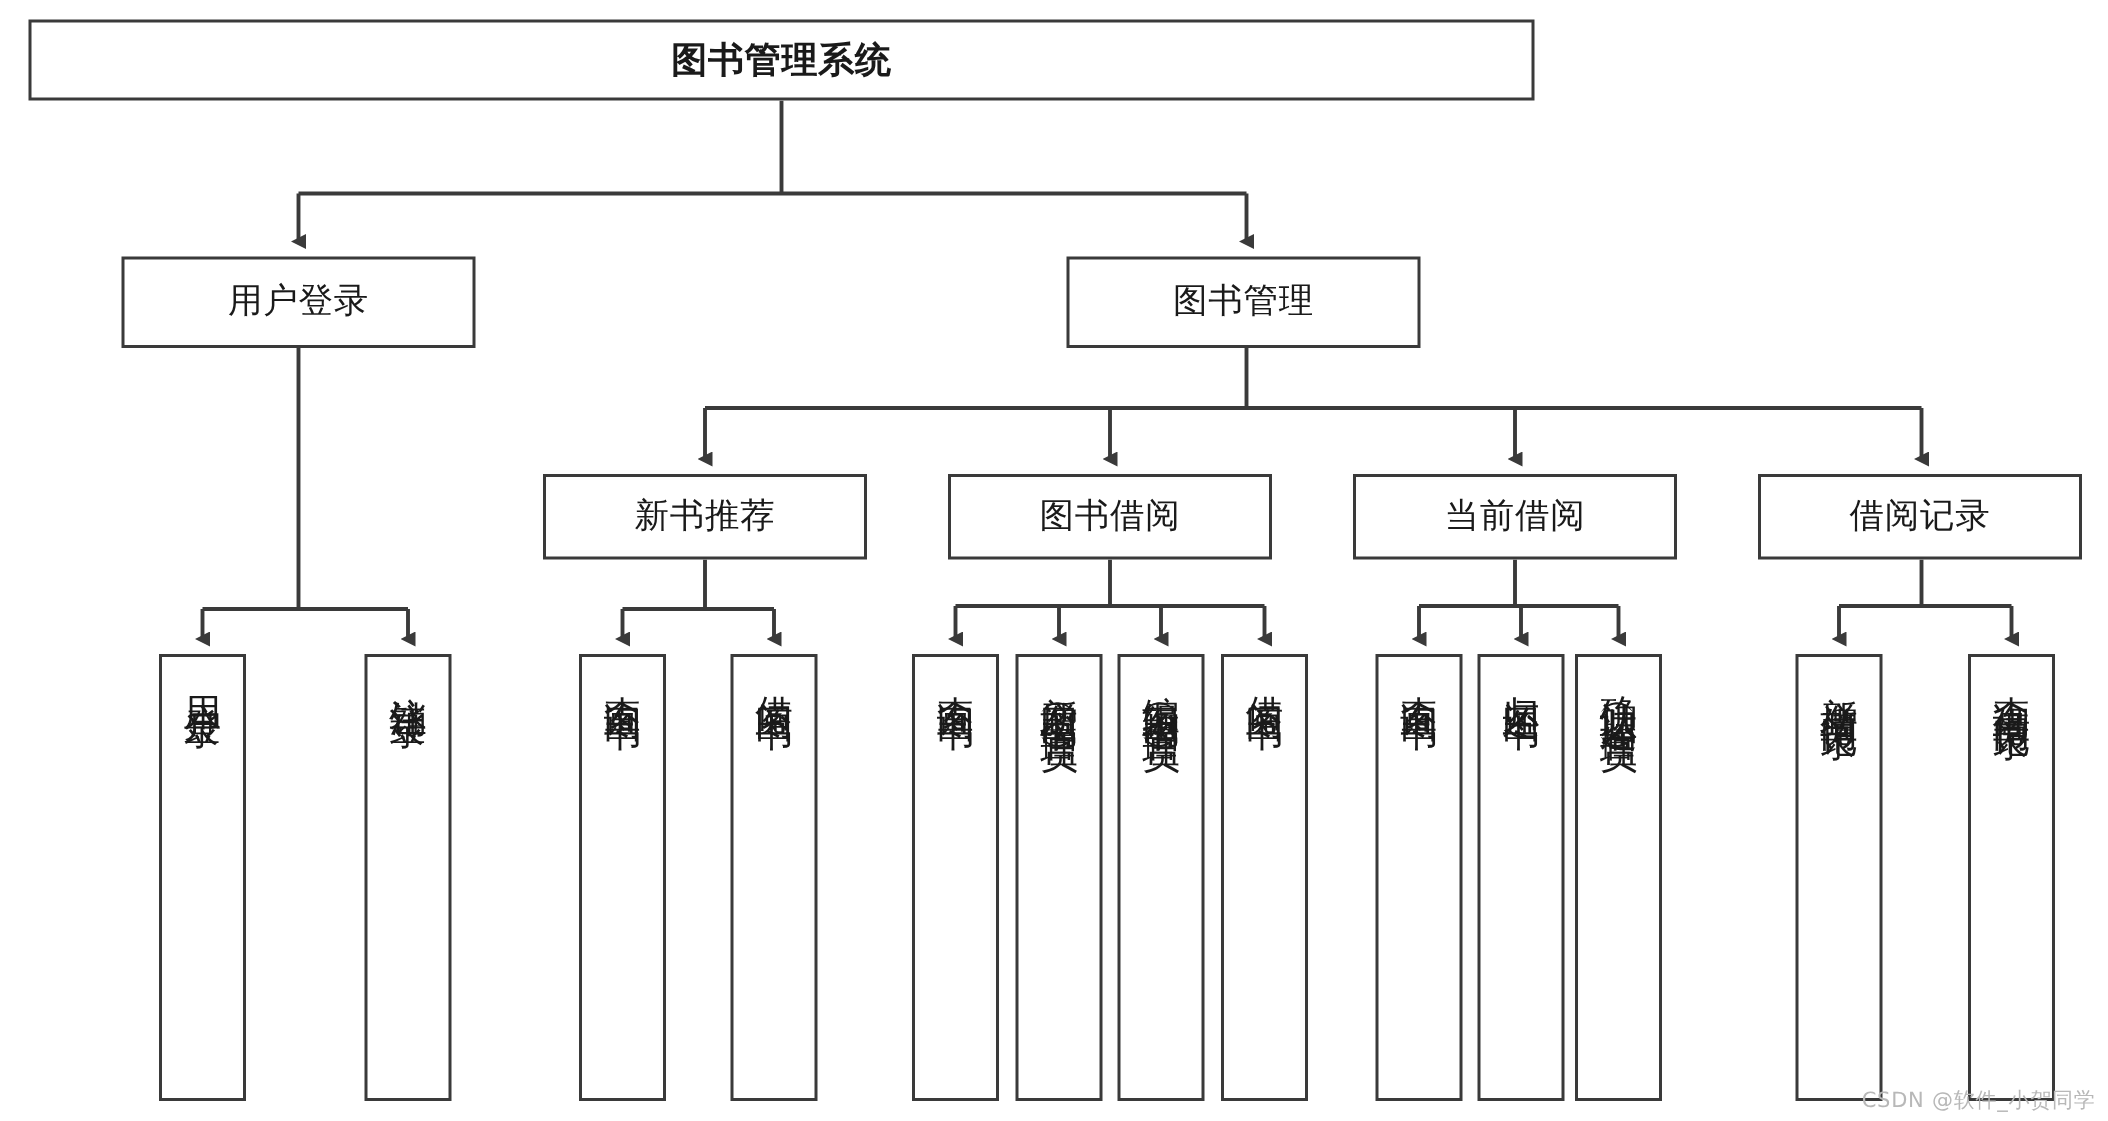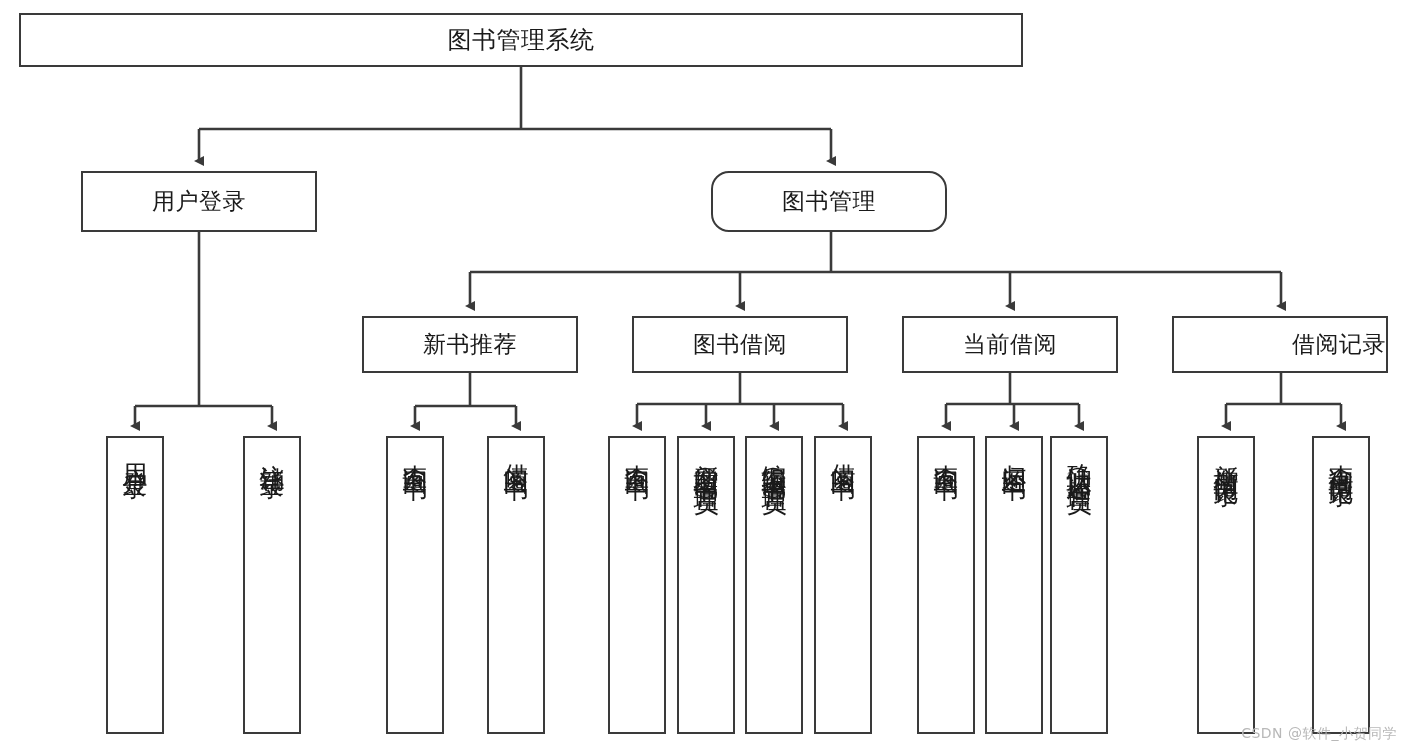--- a/index.html
+++ b/index.html
@@ -39,20 +39,21 @@
     display: block;
     text-align: center;
     line-height: 1.02;
     letter-spacing: 0.5px;
   }
   .node.horiz .label {
     font-size: 23px;
   }
   .node.root .label {
     font-size: 24px;
+    font-weight: bold;
   }
   .node.vert {
     padding: 6px 0;
     align-items: flex-start;
   }
   .node.vert .label {
     writing-mode: vertical-rl;
     text-orientation: upright;
     font-size: 25px;
     line-height: 1.0;
@@ -125,34 +126,34 @@
     </g>
   </svg>
 
   <div class="node root horiz" style="left:19px; top:13px; width:1004px; height:54px;">
     <span class="label">图书管理系统</span>
   </div>
 
   <div class="node horiz" style="left:81px; top:171px; width:236px; height:61px;">
     <span class="label">用户登录</span>
   </div>
-  <div class="node horiz" style="left:711px; top:171px; width:236px; height:61px;border-radius:18px;">
+  <div class="node horiz" style="left:711px; top:171px; width:236px; height:61px;">
     <span class="label">图书管理</span>
   </div>
 
   <div class="node horiz" style="left:362px; top:316px; width:216px; height:57px;align-items:center;">
     <span class="label">新书推荐</span>
   </div>
   <div class="node horiz" style="left:632px; top:316px; width:216px; height:57px;">
     <span class="label">图书借阅</span>
   </div>
   <div class="node horiz" style="left:902px; top:316px; width:216px; height:57px;">
     <span class="label">当前借阅</span>
   </div>
-  <div class="node horiz" style="left:1172px; top:316px; width:216px; height:57px;justify-content:flex-end;">
+  <div class="node horiz" style="left:1172px; top:316px; width:216px; height:57px;">
     <span class="label">借阅记录</span>
   </div>
 
   <div class="node vert" style="left:106px; top:436px; width:58px; height:298px;">
     <span class="label">用户登录</span>
   </div>
   <div class="node vert" style="left:243px; top:436px; width:58px; height:298px;">
     <span class="label">注销登录</span>
   </div>
 

